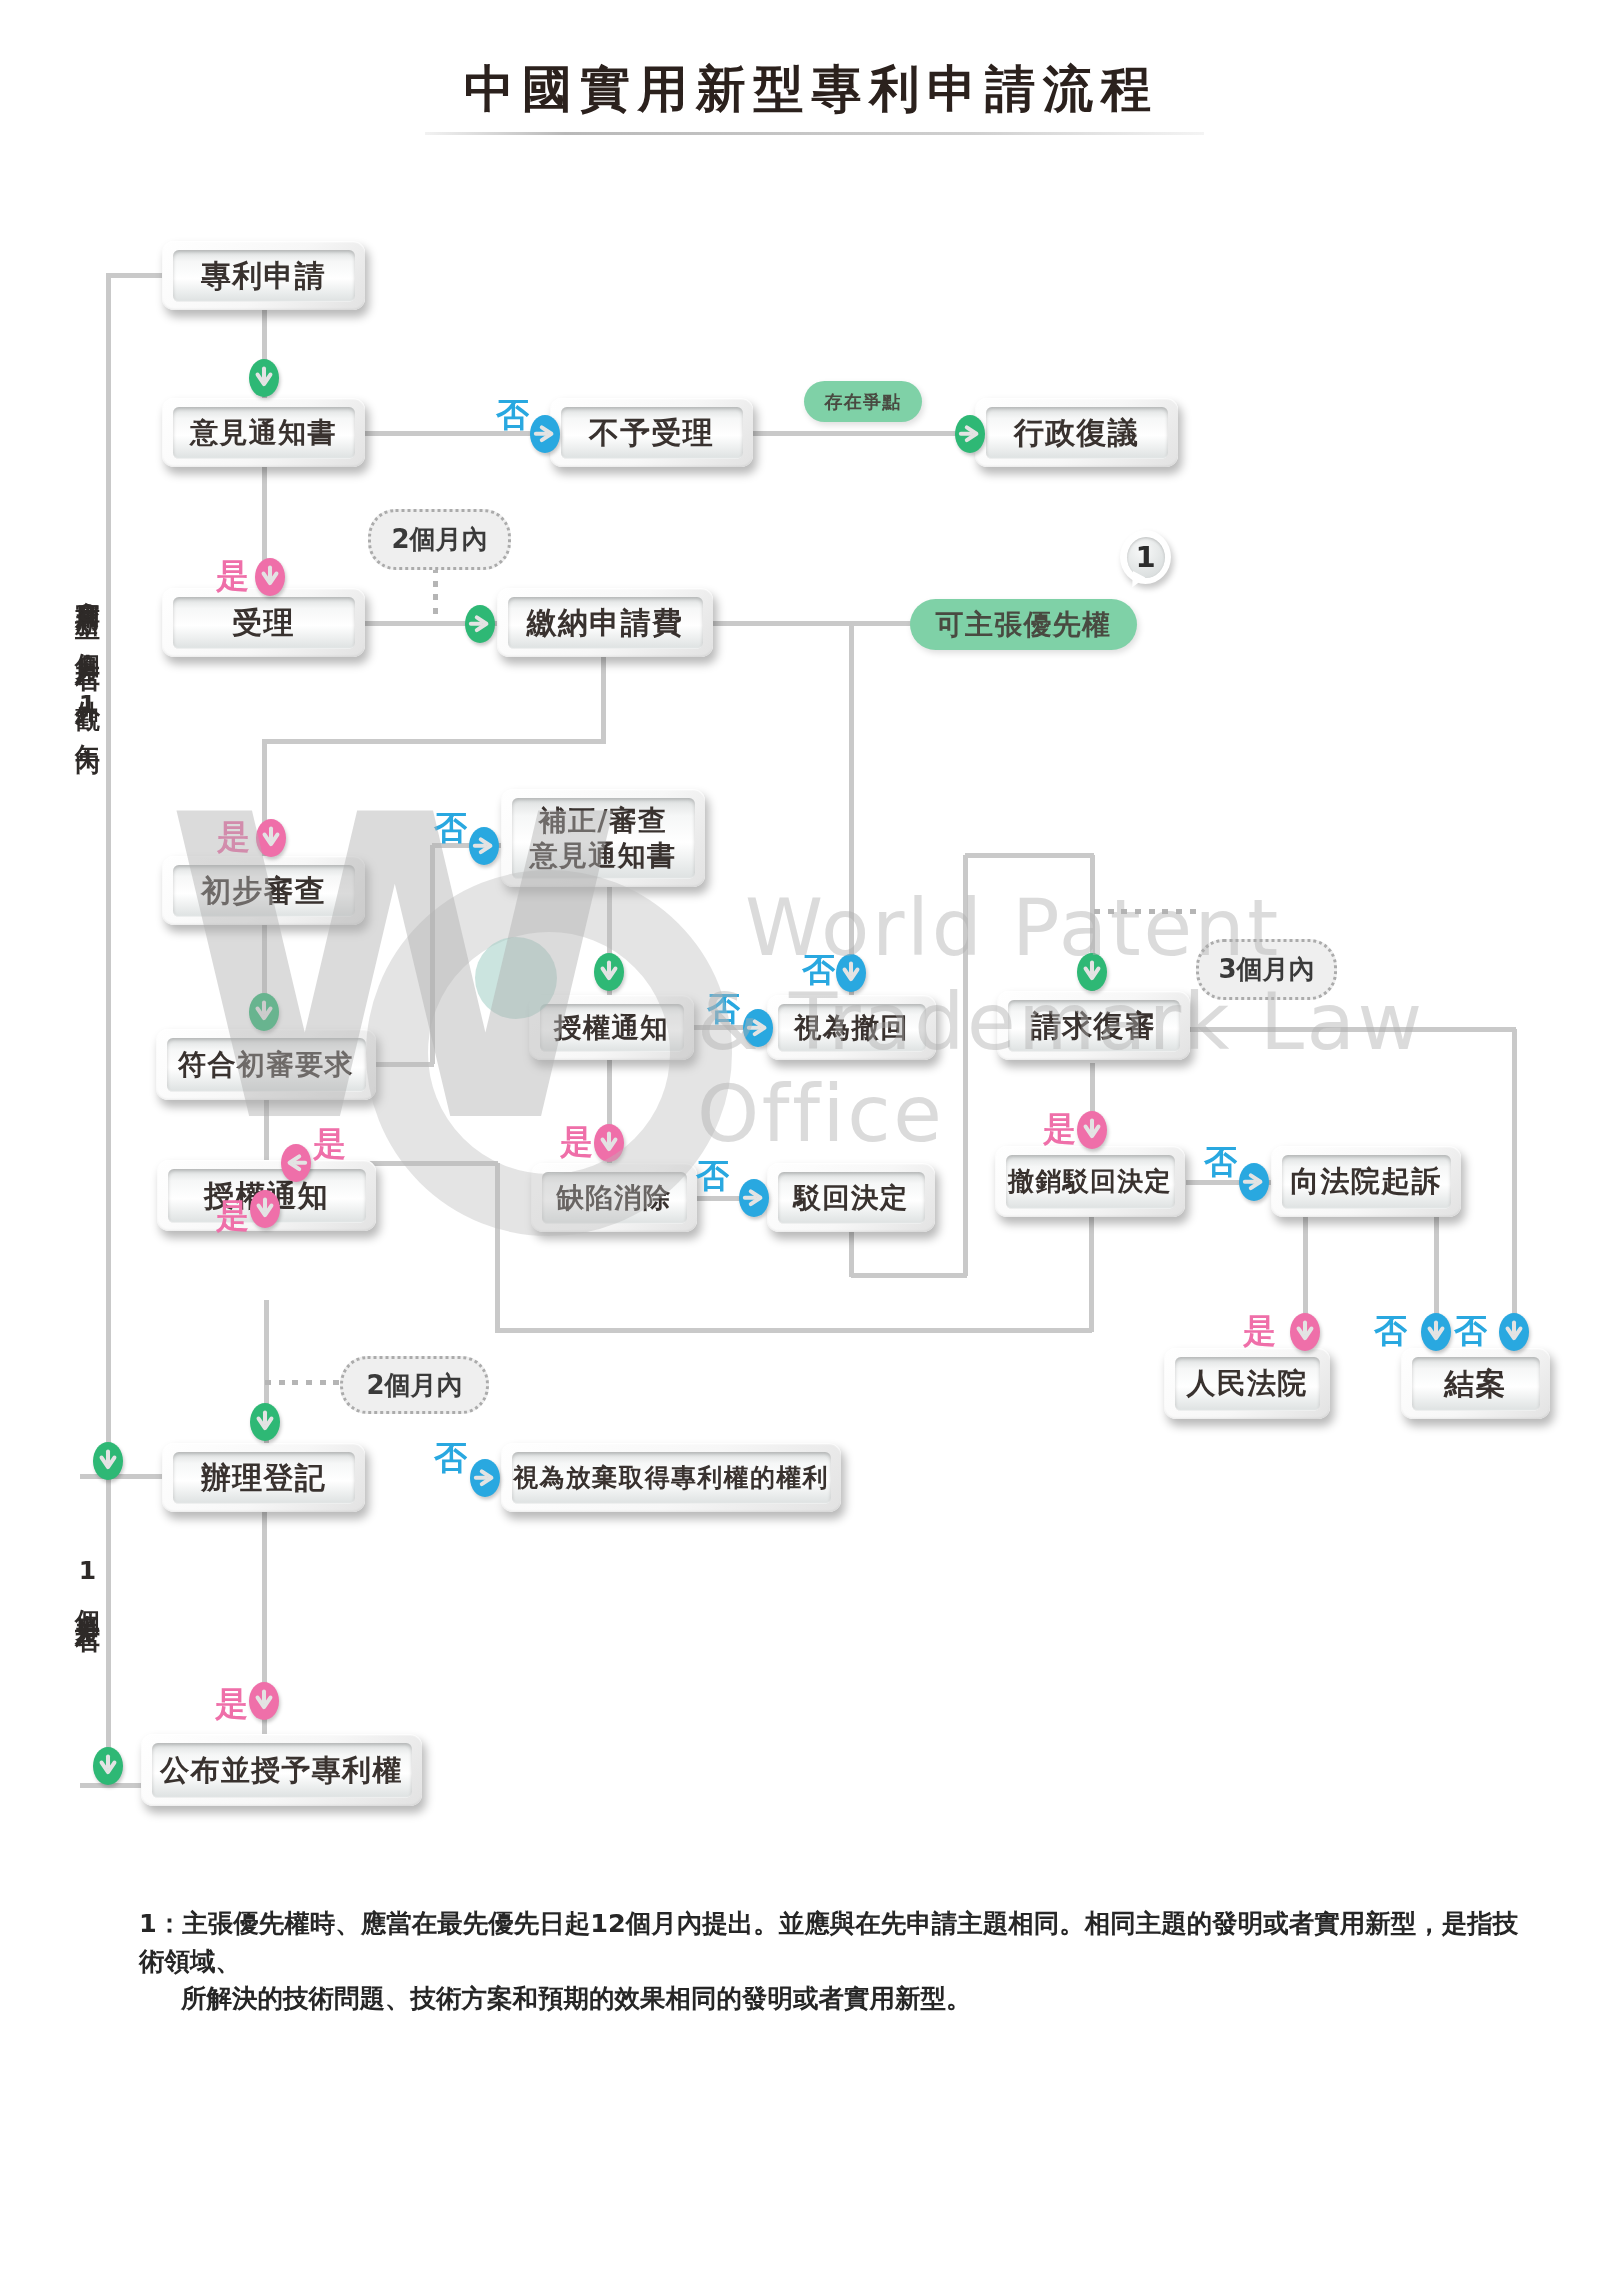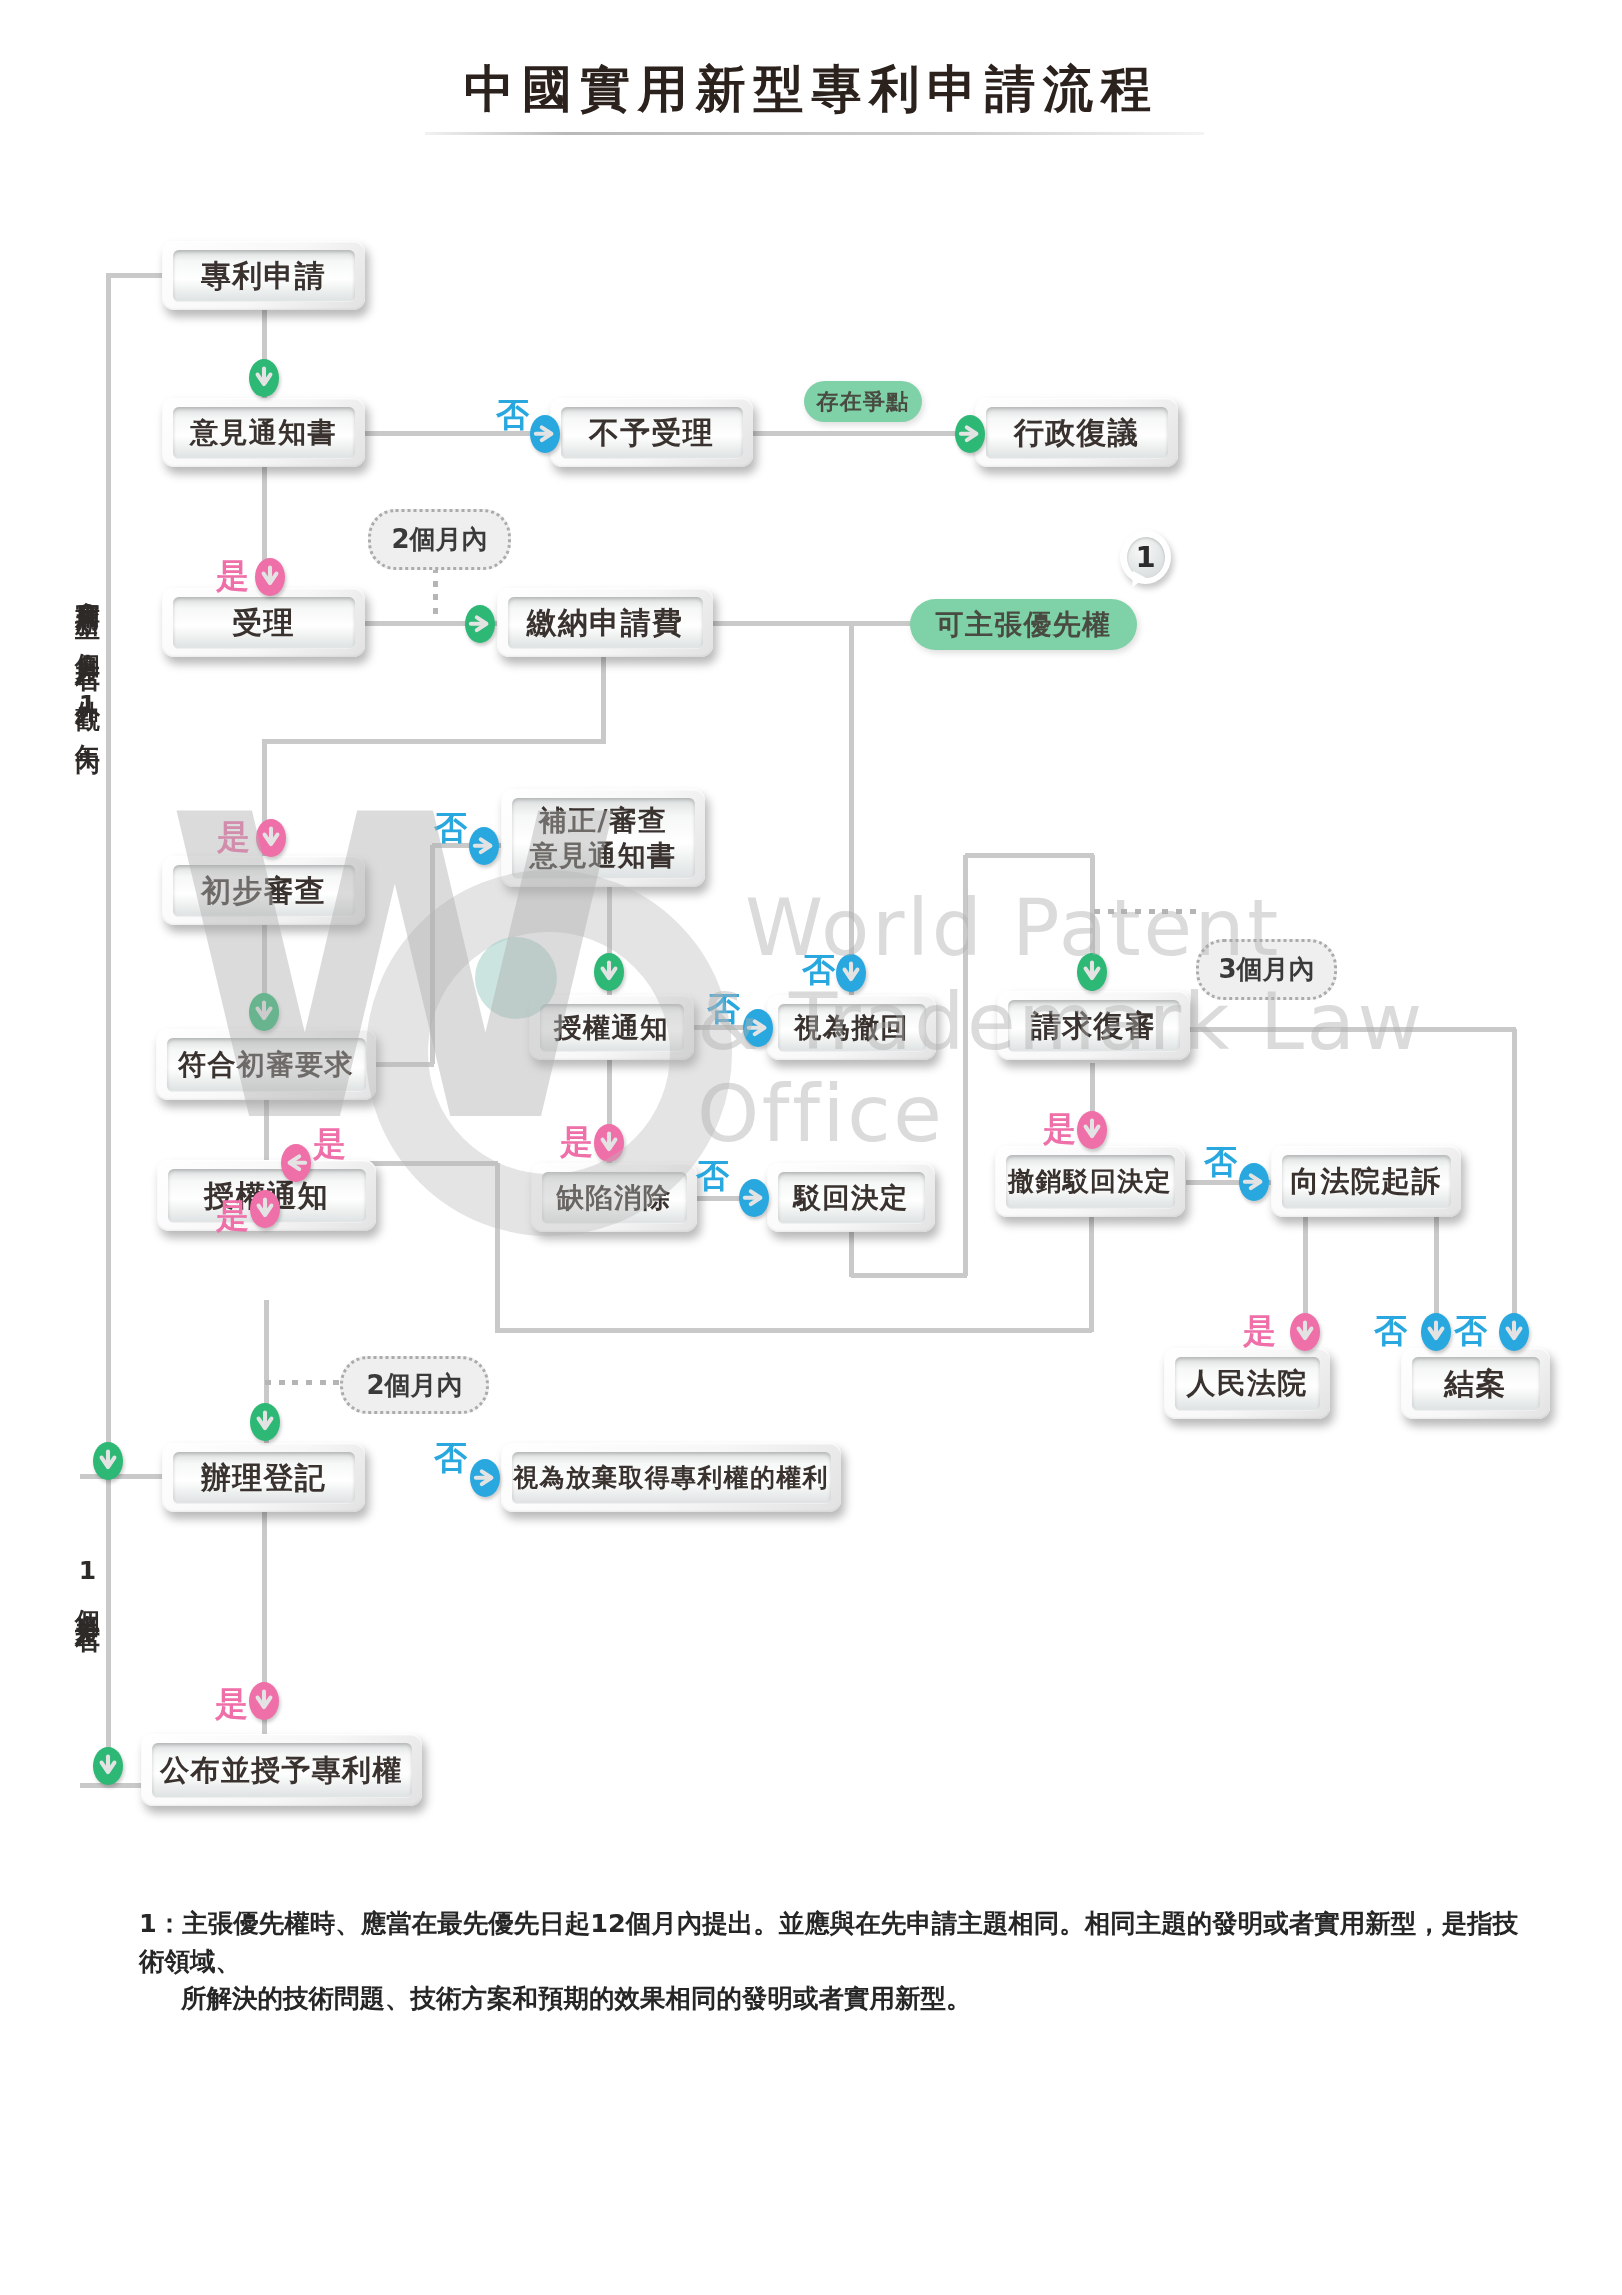--- a/index.html
+++ b/index.html
@@ -124,21 +124,21 @@
   <div class="v" style="left:1512px;top:1029px;height:322px;"></div>
 
   <div class="dotv" style="left:433px;top:567px;height:55px;"></div>
   <div class="doth" style="left:1094px;top:909px;width:102px;"></div>
   <div class="doth" style="left:265px;top:1380px;width:75px;"></div>
 
   <div class="bubble" style="left:368px;top:509px;width:137px;height:55px;">2個月內</div>
   <div class="bubble" style="left:1196px;top:919px;width:135px;height:55px;margin-top:20px;">3個月內</div>
   <div class="bubble" style="left:340px;top:1356px;width:143px;height:52px;">2個月內</div>
 
-  <div class="pill" style="left:804px;top:381px;width:118px;height:41px;font-size:22px;">存在爭點</div>
+  <div class="pill" style="left:804px;top:381px;width:118px;height:41px;font-size:18px;">存在爭點</div>
   <div class="pill" style="left:910px;top:599px;width:227px;height:51px;">可主張優先權</div>
 
   <div class="badge">
     <div class="tail"></div>
     <div class="inner">1</div>
   </div>
 
   <div class="node" style="left:162px;top:241px;width:203px;height:69px;">
     <div class="panel">專利申請</div>
     </div>

